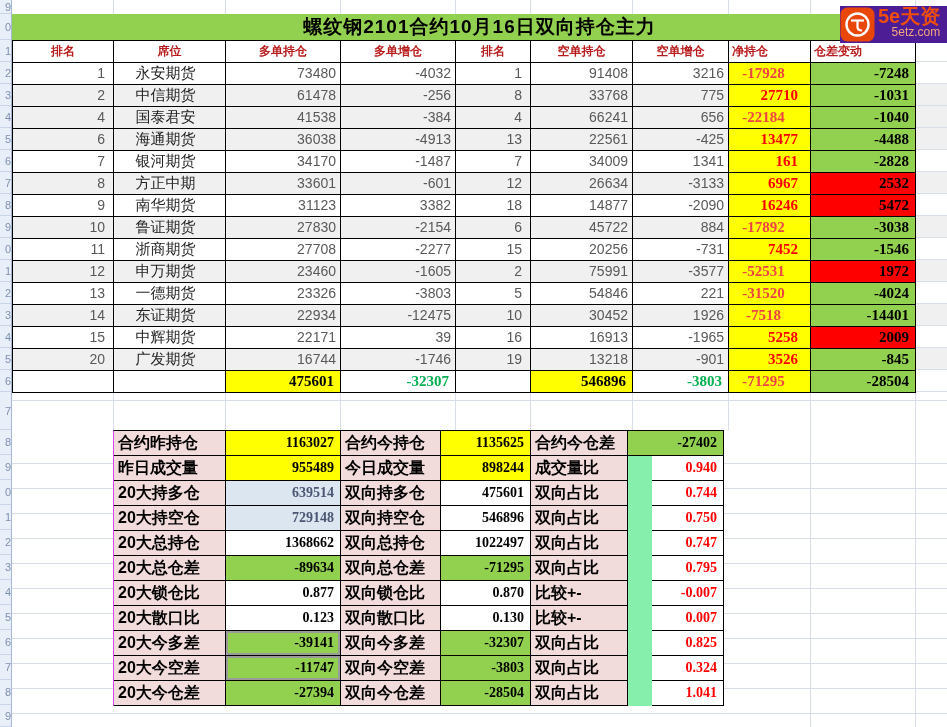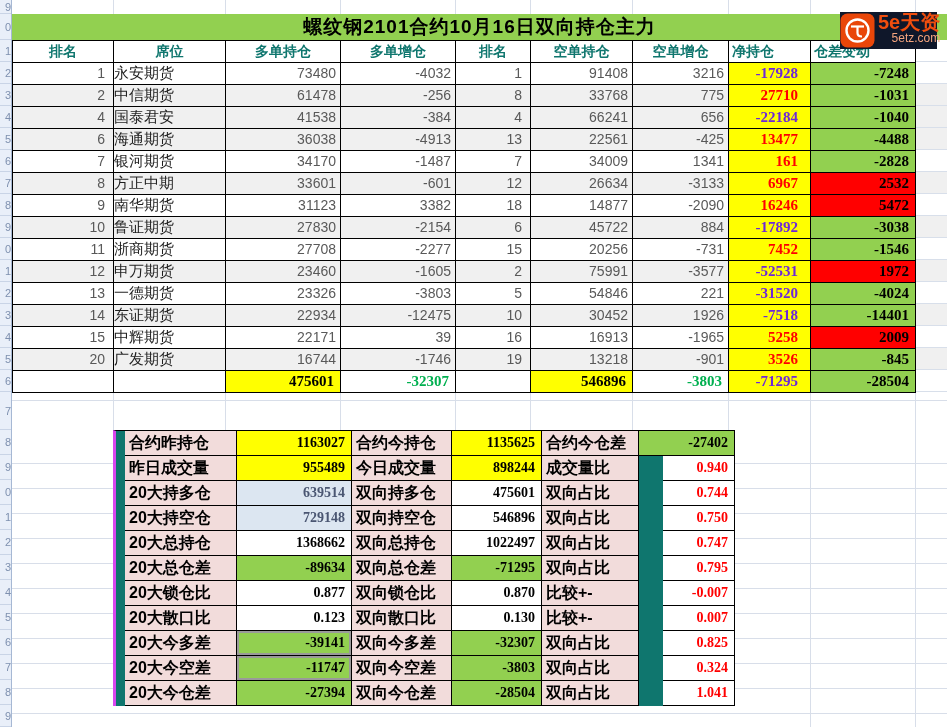--- a/index.html
+++ b/index.html
@@ -10,46 +10,46 @@
   
   #gutter{position:absolute;left:0;top:0;width:12px;height:727px;background:#E9EFF9;border-right:1px solid #A6B8D4;box-sizing:border-box;z-index:3;}
   .gcell{box-sizing:border-box;border-bottom:1px solid #C9D4E6;font-size:11px;color:#7E90AF;text-align:right;overflow:hidden;display:flex;align-items:center;justify-content:flex-end;}
   
   #titleBand{position:absolute;left:12px;top:14px;width:935px;height:26px;background:#92D050;z-index:2;
     display:flex;align-items:center;justify-content:center;font-size:19px;font-weight:bold;color:#000;letter-spacing:1px;}
   
   #mainTbl{position:absolute;left:12px;top:40px;display:grid;grid-template-columns:101px 112px 115px 115px 75px 102px 96px 82px 105px;grid-auto-rows:22px;border-top:1px solid #000;border-left:1px solid #000;z-index:2;background:#fff;}
   .cell{box-sizing:border-box;border-right:1px solid #000;border-bottom:1px solid #000;line-height:20px;font-size:14px;white-space:nowrap;overflow:hidden;background:#fff;}
   .cell.g{background:#F0F0F0;}
-  .hdr{font-weight:bold;text-align:center;font-size:14px;color:#0f766e;line-height:21px;}
+  .hdr{font-weight:bold;text-align:center;font-size:12px;color:#b91c1c;line-height:21px;}
   .hdr.left{text-align:left;padding-left:3px;}
   .rank{color:#595959;text-align:right;padding-right:8px;}
-  .seat{color:#1F1F1F;text-align:left;padding-right:8px;font-size:15px;}
+  .seat{color:#1F1F1F;text-align:center;padding-right:8px;font-size:15px;}
   .num{color:#595959;text-align:right;padding-right:4px;}
   .serif{font-family:"Liberation Serif","DejaVu Serif",serif;font-weight:bold;font-size:15px;}
   .net{background:#FFFF00 !important;text-align:right;padding-right:12px;}
-  .net.pos{color:#FF0000;} .net.neg{color:#6d28d9;}
+  .net.pos{color:#FF0000;} .net.neg{color:#ef4444;text-align:center;}
   .chg{text-align:right;padding-right:6px;color:#000;}
   .chg.pos{background:#FF0000 !important;} .chg.neg{background:#92D050 !important;}
   .tot-y{background:#FFFF00 !important;color:#000;text-align:right;padding-right:6px;}
   .tot-gt{color:#00B050;text-align:right;padding-right:6px;}
   
   #strip{position:absolute;left:916px;top:40px;width:31px;z-index:1;}
   .scell{box-sizing:border-box;height:22px;border-bottom:1px solid #D8DFEA;background:#fff;}
   .scell.g{background:#F0F0F0;}
   
-  #sumTbl{position:absolute;left:113px;top:430px;display:grid;grid-template-columns:112px 115px 100px 90px 97px 96px;grid-auto-rows:25px;border-top:1px solid #000;border-left:3px solid #d946ef;z-index:2;background:#0f766e;padding-left:9px;}
+  #sumTbl{position:absolute;left:113px;top:430px;display:grid;grid-template-columns:112px 115px 100px 90px 97px 96px;grid-auto-rows:25px;border-top:1px solid #000;border-left:1px solid #d946ef;z-index:2;background:#86efac;}
   .scellb{box-sizing:border-box;border-right:1px solid #000;border-bottom:1px solid #000;line-height:23px;font-size:14px;white-space:nowrap;overflow:hidden;}
   .slabel{background:#F2DCDB;font-weight:bold;font-size:16px;color:#000;padding-left:4px;}
   .sval{text-align:right;padding-right:6px;color:#000;}
   .bg-y{background:#FFFF00;} .bg-g{background:#92D050;} .bg-b{background:#DCE6F1;color:#4A5672;} .bg-w{background:#fff;}
   .redtext{color:#FF0000;margin-left:24px;}
   .sel{box-shadow:inset 0 0 0 2px #9A9A9A;}
   
-  #logo{position:absolute;left:840px;top:12px;width:97px;height:37px;background:#0f172a;z-index:4;display:flex;align-items:flex-start;}
+  #logo{position:absolute;left:840px;top:6px;width:107px;height:37px;background:#4c1d95;z-index:4;display:flex;align-items:flex-start;}
   #logoTexts{display:flex;flex-direction:column;margin-left:3px;}
   #logoBrand{color:#F04E0E;font-weight:bold;font-size:20px;line-height:20px;white-space:nowrap;}
   #logoDomain{color:#F5A57E;font-size:12px;line-height:13px;text-align:right;white-space:nowrap;}
 </style>
 </head>
 <body>
 
 <div id="app">
 
   <div id="bgGrid">

